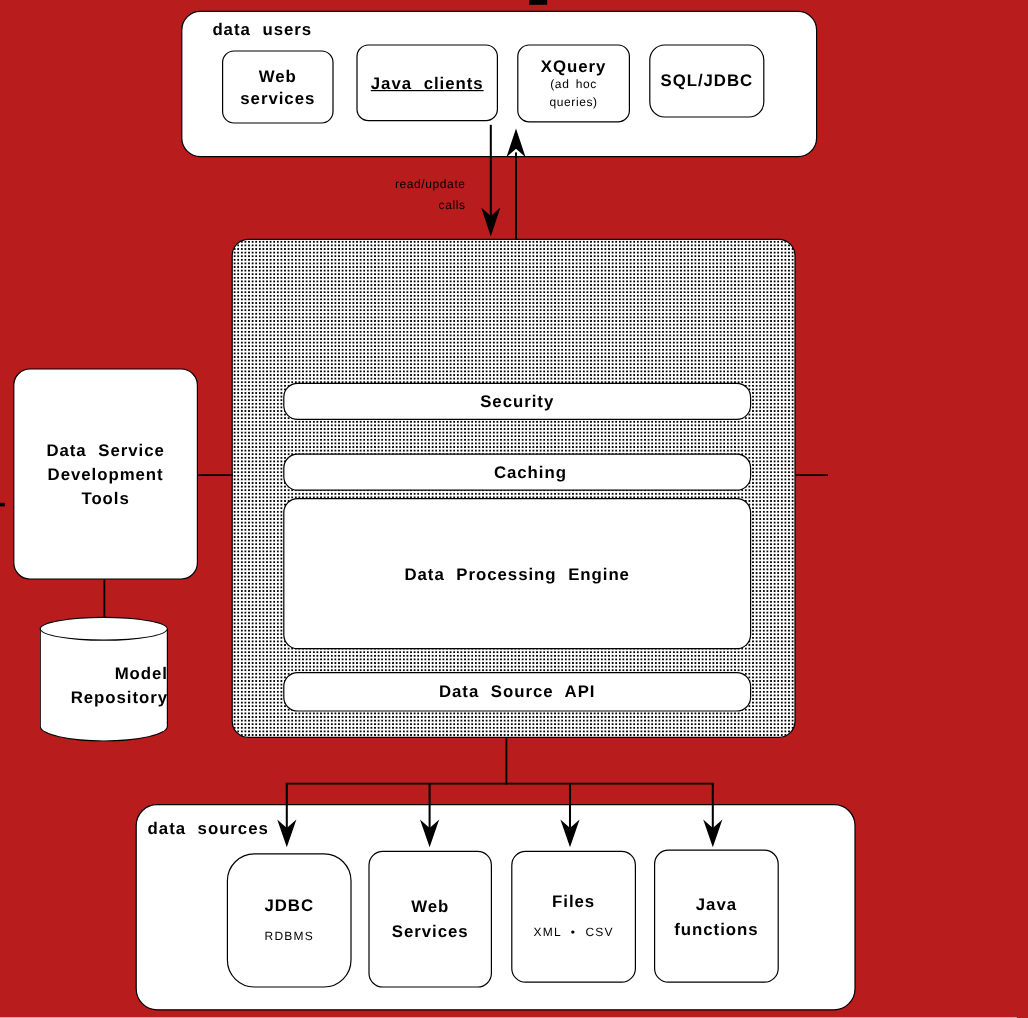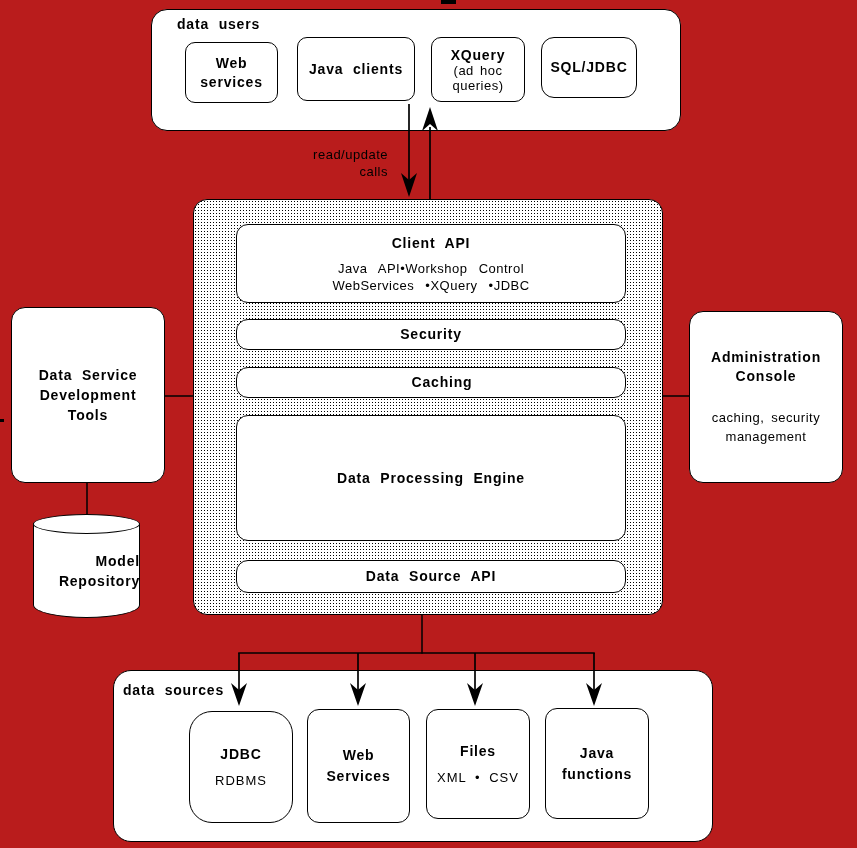--- a/index.html
+++ b/index.html
@@ -27,21 +27,21 @@
   .hatch {
     border:1.5px solid #000;
     border-radius:14px;
     background-color:#fff;
     background-image: radial-gradient(circle, #000 0.75px, rgba(0,0,0,0) 0.85px);
     background-size:3px 3px;
   }
   .inner { border-radius:12px; }
 
   .b  { font-weight:bold; font-size:14px; letter-spacing:0.8px; word-spacing:5px; line-height:19px; }
-  .r  { font-weight:normal; font-size:13px; letter-spacing:0.5px; word-spacing:7px; line-height:17px; }
+  .r  { font-weight:normal; font-size:10px; letter-spacing:0.5px; word-spacing:7px; line-height:17px; }
   .ml { white-space:pre-line; }
 
   .black { background:#000; }
 
   .cyl-top {
     background:#fff; border:1.5px solid #000; border-radius:50%;
     z-index:3;
   }
   .cyl-body {
     background:#fff;
@@ -64,50 +64,45 @@
   <div class="abs black" style="left:0; top:419px; width:4px; height:3px;"></div>
 
   <div class="abs frame" style="left:151px; top:9px; width:530px; height:122px;"></div>
   <div class="abs b" style="left:177px; top:15px;">data users</div>
 
   <div class="abs box" style="left:185px; top:42px; width:93px; height:61px;">
     <span class="b ml">Web
 services</span>
   </div>
 
-  <div class="abs box" style="left:297px; top:37px; width:118px; height:64px;">
+  <div class="abs box" style="left:297px; top:37px; width:118px; height:64px;text-decoration:underline;">
     <span class="b">Java clients</span>
   </div>
 
   <div class="abs box" style="left:431px; top:37px; width:94px; height:65px;">
     <span class="b" style="line-height:16px;">XQuery</span>
     <span class="r ml" style="line-height:15px; word-spacing:2px;">(ad hoc
 queries)</span>
   </div>
 
   <div class="abs box" style="left:541px; top:37px; width:96px; height:61px;border-radius:13px;">
     <span class="b">SQL/JDBC</span>
   </div>
 
   <div class="abs r ml" style="left:248px; top:146px; width:140px; text-align:right; word-spacing:2px;">read/update
 calls</div>
 
   <div class="abs hatch" style="left:193px; top:199px; width:470px; height:416px;"></div>
 
-  <div class="abs box inner" style="left:236px; top:224px; width:390px; height:79px; justify-content:flex-start; padding-top:9px;">
-    <span class="b">Client API</span>
-    <span class="r ml" style="margin-top:7px;">Java API•Workshop Control
-WebServices •XQuery •JDBC</span>
-  </div>
 
   <div class="abs box inner" style="left:236px; top:319px; width:390px; height:31px;">
     <span class="b">Security</span>
   </div>
 
-  <div class="abs box inner" style="left:236px; top:367px; width:390px; height:31px;padding-left:22px;">
+  <div class="abs box inner" style="left:236px; top:378px; width:390px; height:31px;padding-left:22px;">
     <span class="b">Caching</span>
   </div>
 
   <div class="abs box inner" style="left:236px; top:415px; width:390px; height:126px;">
     <span class="b">Data Processing Engine</span>
   </div>
 
   <div class="abs box inner" style="left:236px; top:560px; width:390px; height:33px;">
     <span class="b">Data Source API</span>
   </div>
@@ -116,26 +111,20 @@
     <span class="b ml" style="line-height:20px;">Data Service
 Development
 Tools</span>
   </div>
 
   <div class="abs cyl-body" style="left:33px; top:523px; width:107px; height:95px;"></div>
   <div class="abs cyl-top" style="left:33px; top:514px; width:107px; height:20px;"></div>
   <div class="abs cyl-label b ml" style="left:33px; top:551px; width:107px; line-height:20px;">Model
 Repository</div>
 
-  <div class="abs box" style="left:689px; top:311px; width:154px; height:172px; border-radius:14px;">
-    <span class="b ml">Administration
-Console</span>
-    <span class="r ml" style="margin-top:22px; word-spacing:3px; line-height:19px;">caching, security
-management</span>
-  </div>
 
   <div class="abs frame" style="left:113px; top:670px; width:600px; height:172px; border-radius:18px;"></div>
   <div class="abs b" style="left:123px; top:681px;">data sources</div>
 
   <div class="abs box inner" style="left:189px; top:711px; width:104px; height:112px;border-radius:23px;">
     <span class="b">JDBC</span>
     <span class="r" style="margin-top:8px; letter-spacing:1px;">RDBMS</span>
   </div>
 
   <div class="abs box inner" style="left:307px; top:709px; width:103px; height:114px;">

